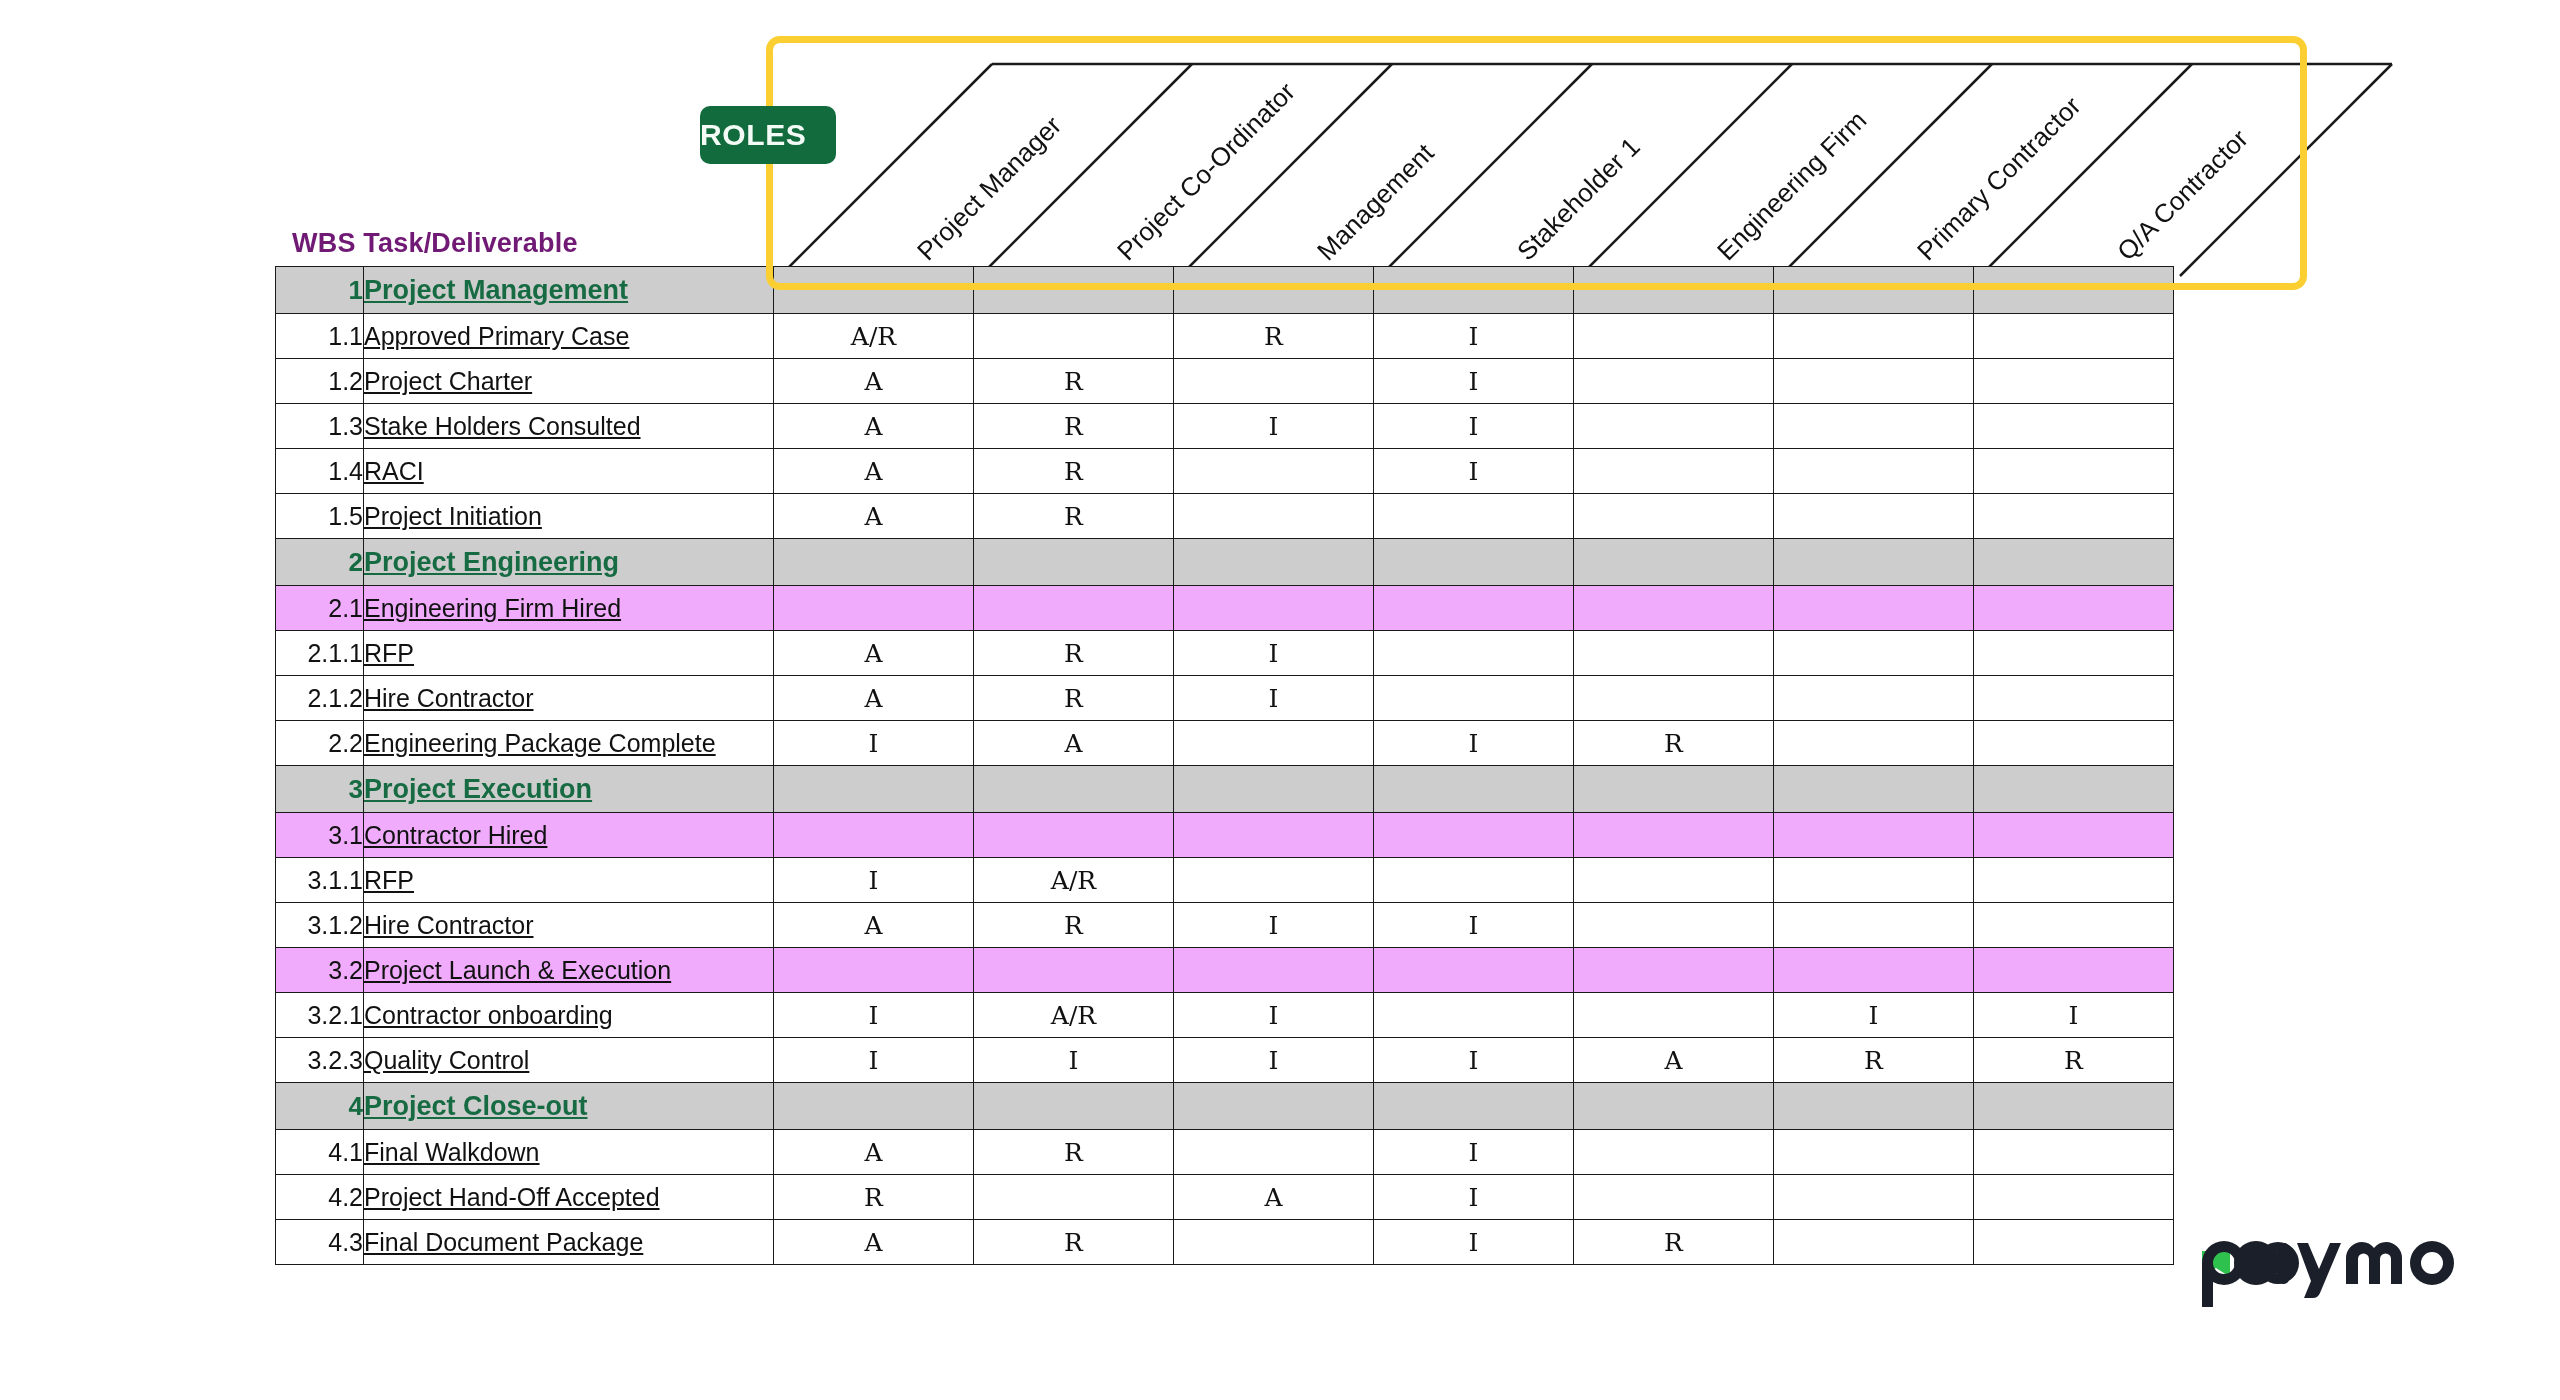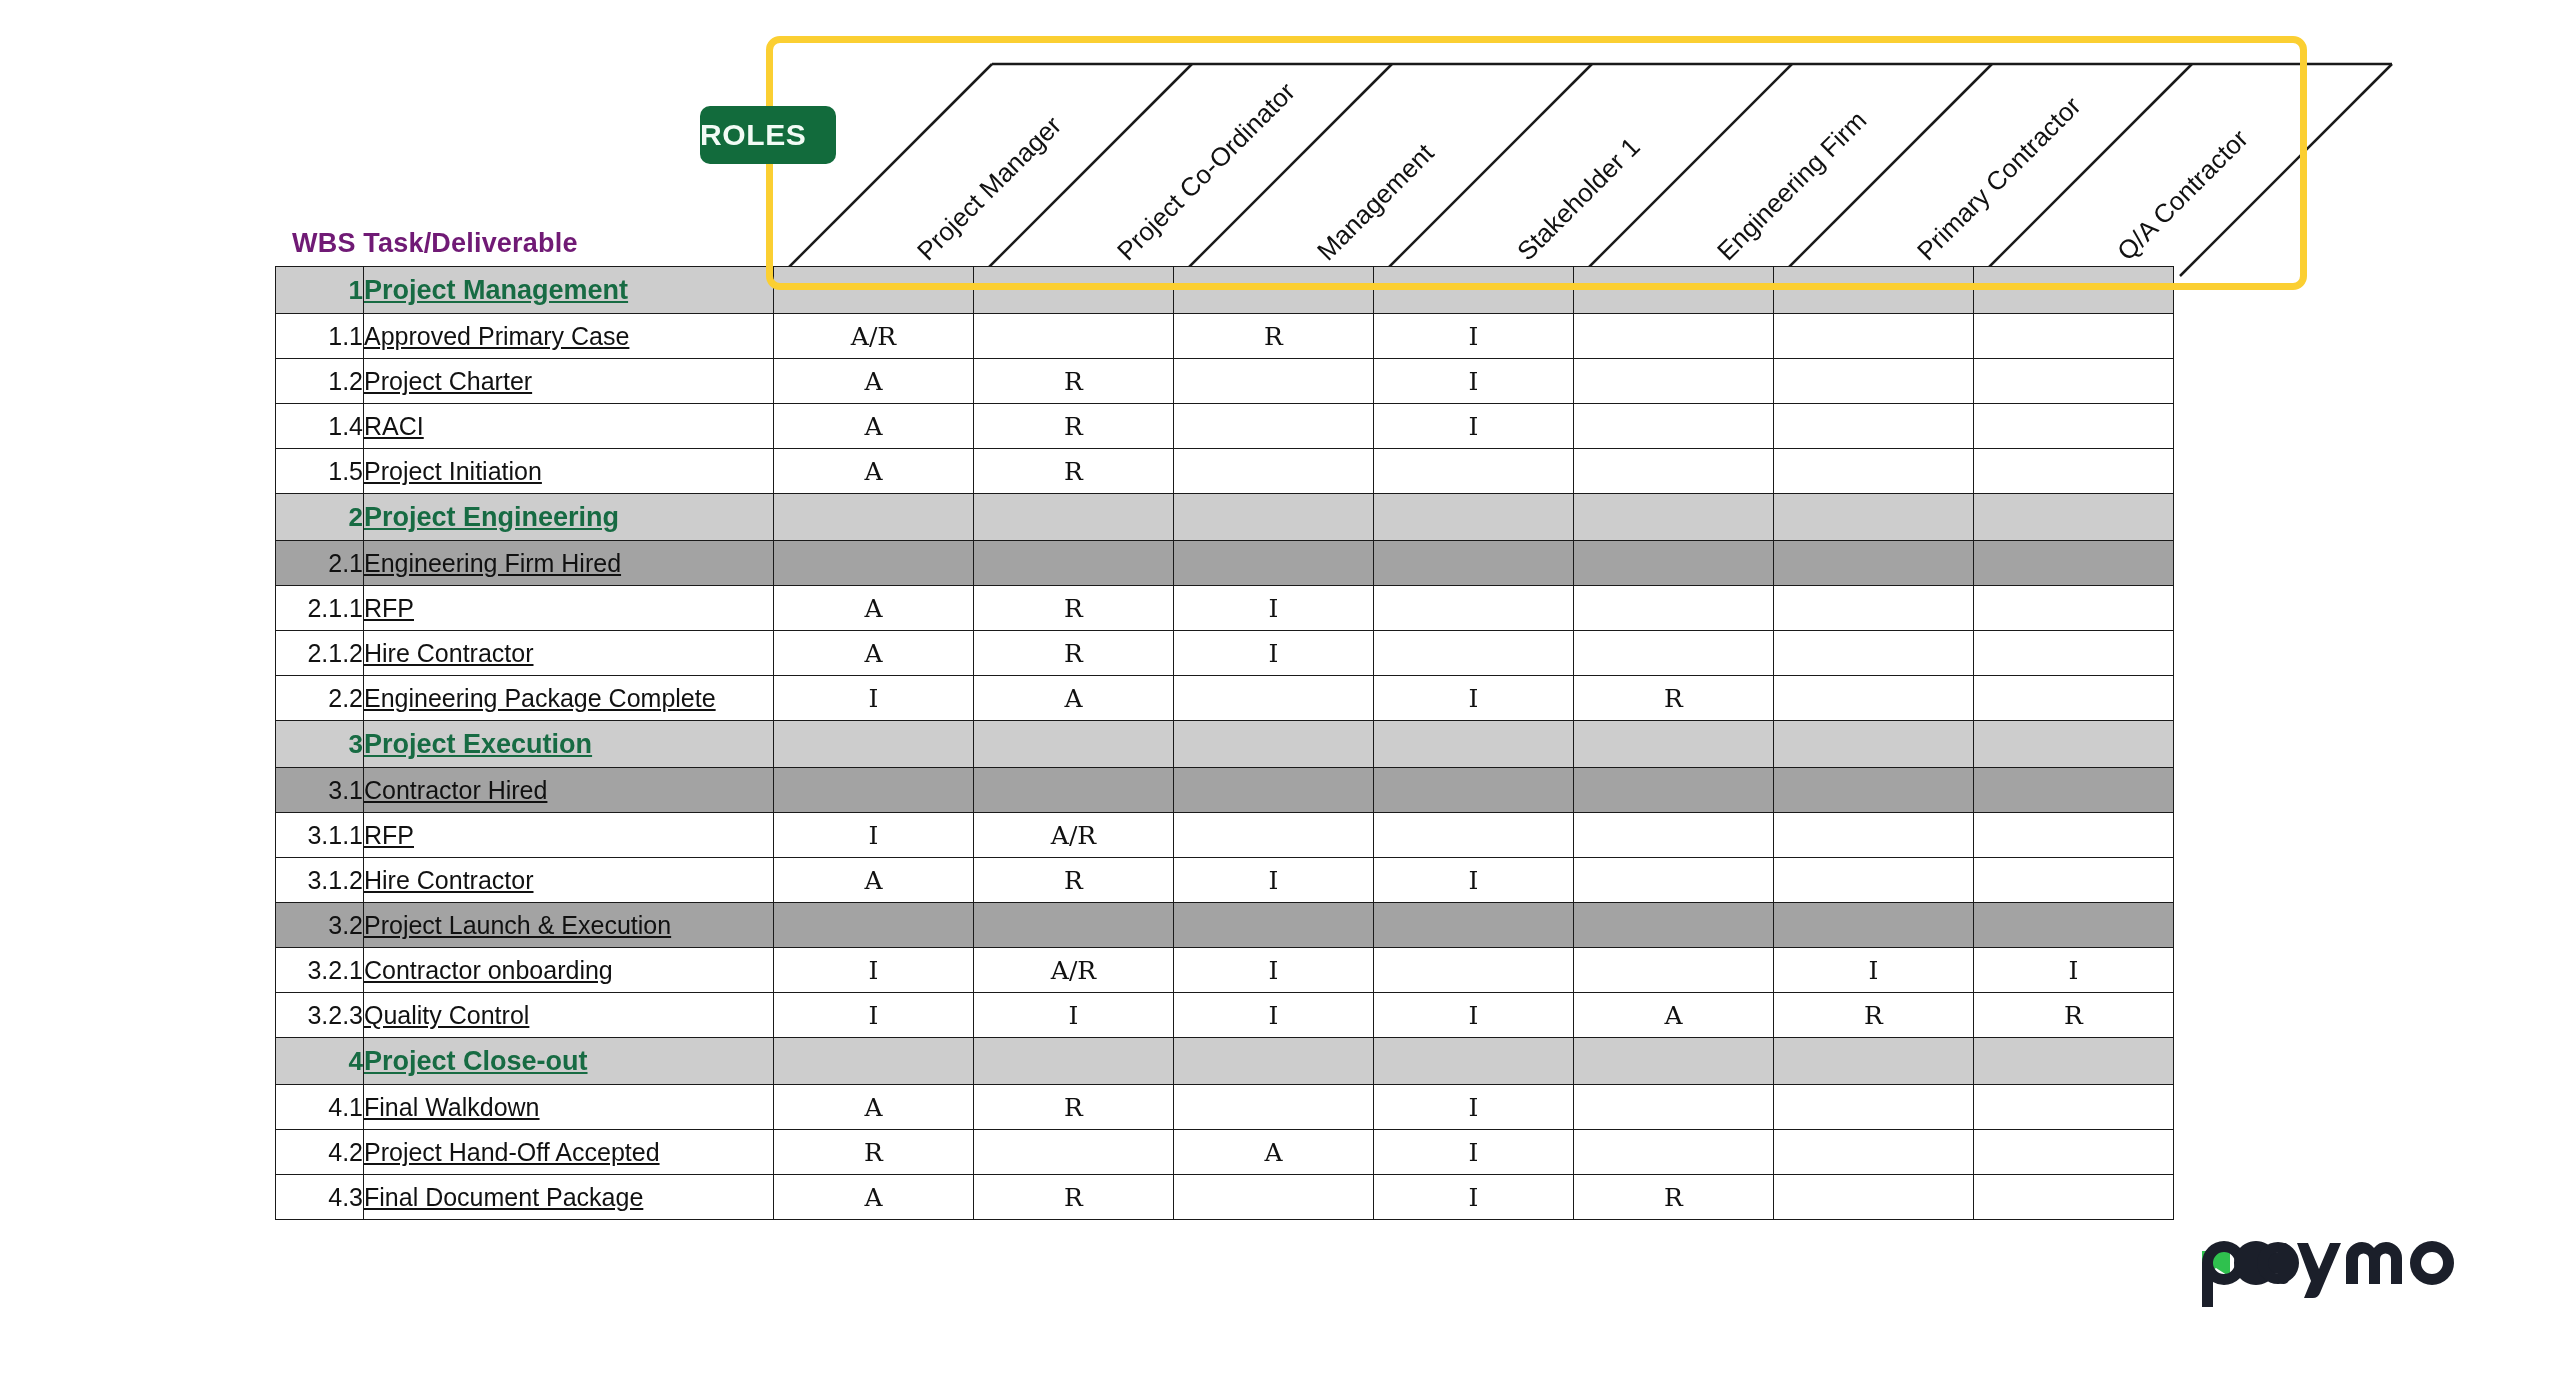--- a/index.html
+++ b/index.html
@@ -130,21 +130,21 @@
     font-size: 26px;
   }
   tr.section td.task {
     color: #176B43;
     font-weight: bold;
     font-size: 27px;
   }
 
   
   tr.subsection td {
-    background: #a3a3a3;
+    background: #f0abfc;
     margin-top: 28px;
   }
 
   
   #paymo-logo {
     position: absolute;
     left: 2196px;
     top: 1237px;
     width: 290px;
     height: 74px;
@@ -229,20 +229,31 @@
           <td class="task">Project Charter</td>
           <td class="role">A</td>
           <td class="role">R</td>
           <td class="role"></td>
           <td class="role">I</td>
           <td class="role"></td>
           <td class="role"></td>
           <td class="role"></td>
         </tr>
         <tr class="task">
+          <td class="num">1.3</td>
+          <td class="task">Stake Holders Consulted</td>
+          <td class="role">A</td>
+          <td class="role">R</td>
+          <td class="role">I</td>
+          <td class="role">I</td>
+          <td class="role"></td>
+          <td class="role"></td>
+          <td class="role"></td>
+        </tr>
+        <tr class="task">
           <td class="num">1.4</td>
           <td class="task">RACI</td>
           <td class="role">A</td>
           <td class="role">R</td>
           <td class="role"></td>
           <td class="role">I</td>
           <td class="role"></td>
           <td class="role"></td>
           <td class="role"></td>
         </tr>

